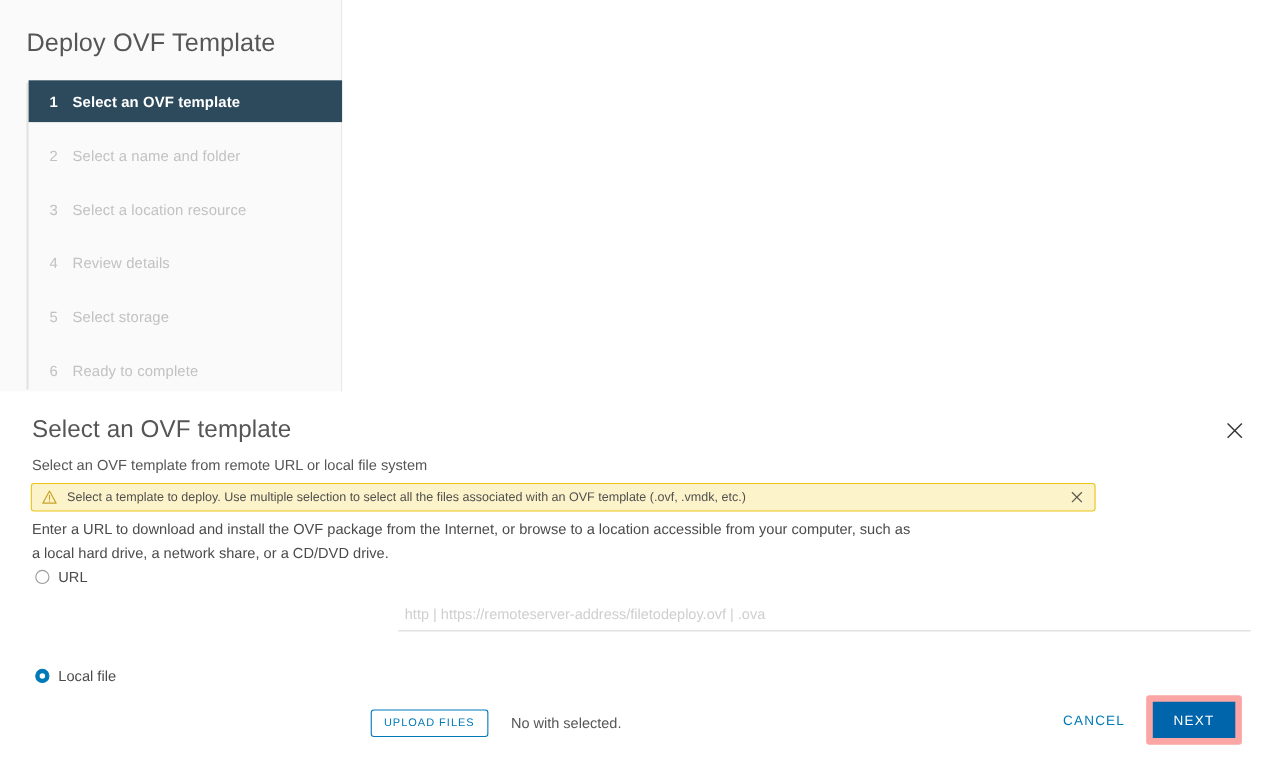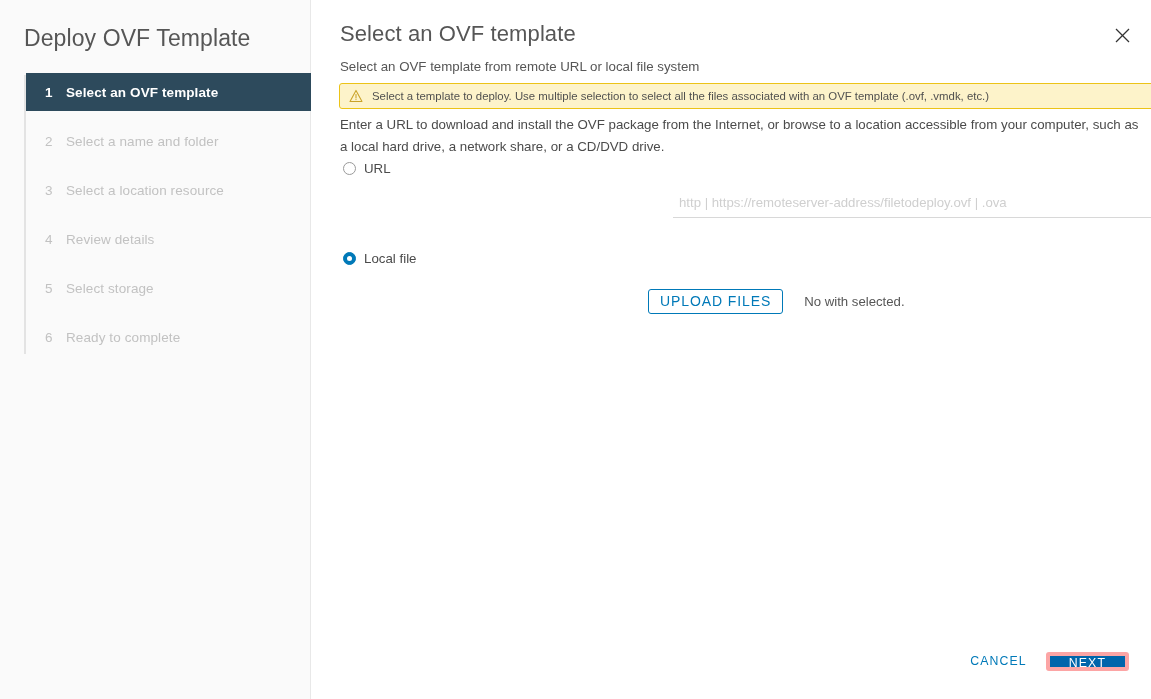--- a/index.html
+++ b/index.html
@@ -16,20 +16,21 @@
     color: #313131;
     -webkit-font-smoothing: antialiased;
   }
 
   .wizard {
     position: relative;
     width: 1151px;
     height: 699px;
     display: flex;
     background: #ffffff;
+    flex-direction: column;
   }
 
   
   .sidebar {
     width: 311px;
     height: 699px;
     background: #fafafa;
     border-right: 1px solid #e8e8e8;
     flex: 0 0 311px;
     position: relative;
@@ -251,21 +252,21 @@
     align-items: center;
   }
   .btn-upload {
     height: 25px;
     padding: 0 11px;
     border: 1px solid #0079b8;
     border-radius: 3px;
     background: #ffffff;
     color: #0079b8;
     font-family: "Liberation Sans", sans-serif;
-    font-size: 14px;
+    font-size: 10px;
     letter-spacing: 0.9px;
     text-transform: uppercase;
     cursor: pointer;
     line-height: 23px;
     white-space: nowrap;
   }
   .no-files {
     margin-left: 21px;
     font-size: 13.2px;
     color: #565656;
@@ -288,24 +289,24 @@
     background: transparent;
     color: #0079b8;
     font-family: "Liberation Sans", sans-serif;
     font-size: 12.3px;
     letter-spacing: 1.1px;
     text-transform: uppercase;
     cursor: pointer;
     white-space: nowrap;
   }
   .btn-next {
-    height: 19px;
+    height: 45px;
     min-width: 72px;
     padding: 0 19px;
-    border: 4px solid #fca5a5;
+    border: 6px solid #fca5a5;
     border-radius: 3px;
     background: #0065ab;
     color: #ffffff;
     font-family: "Liberation Sans", sans-serif;
     font-size: 12.3px;
     letter-spacing: 1.1px;
     text-transform: uppercase;
     cursor: pointer;
     white-space: nowrap;
   }

